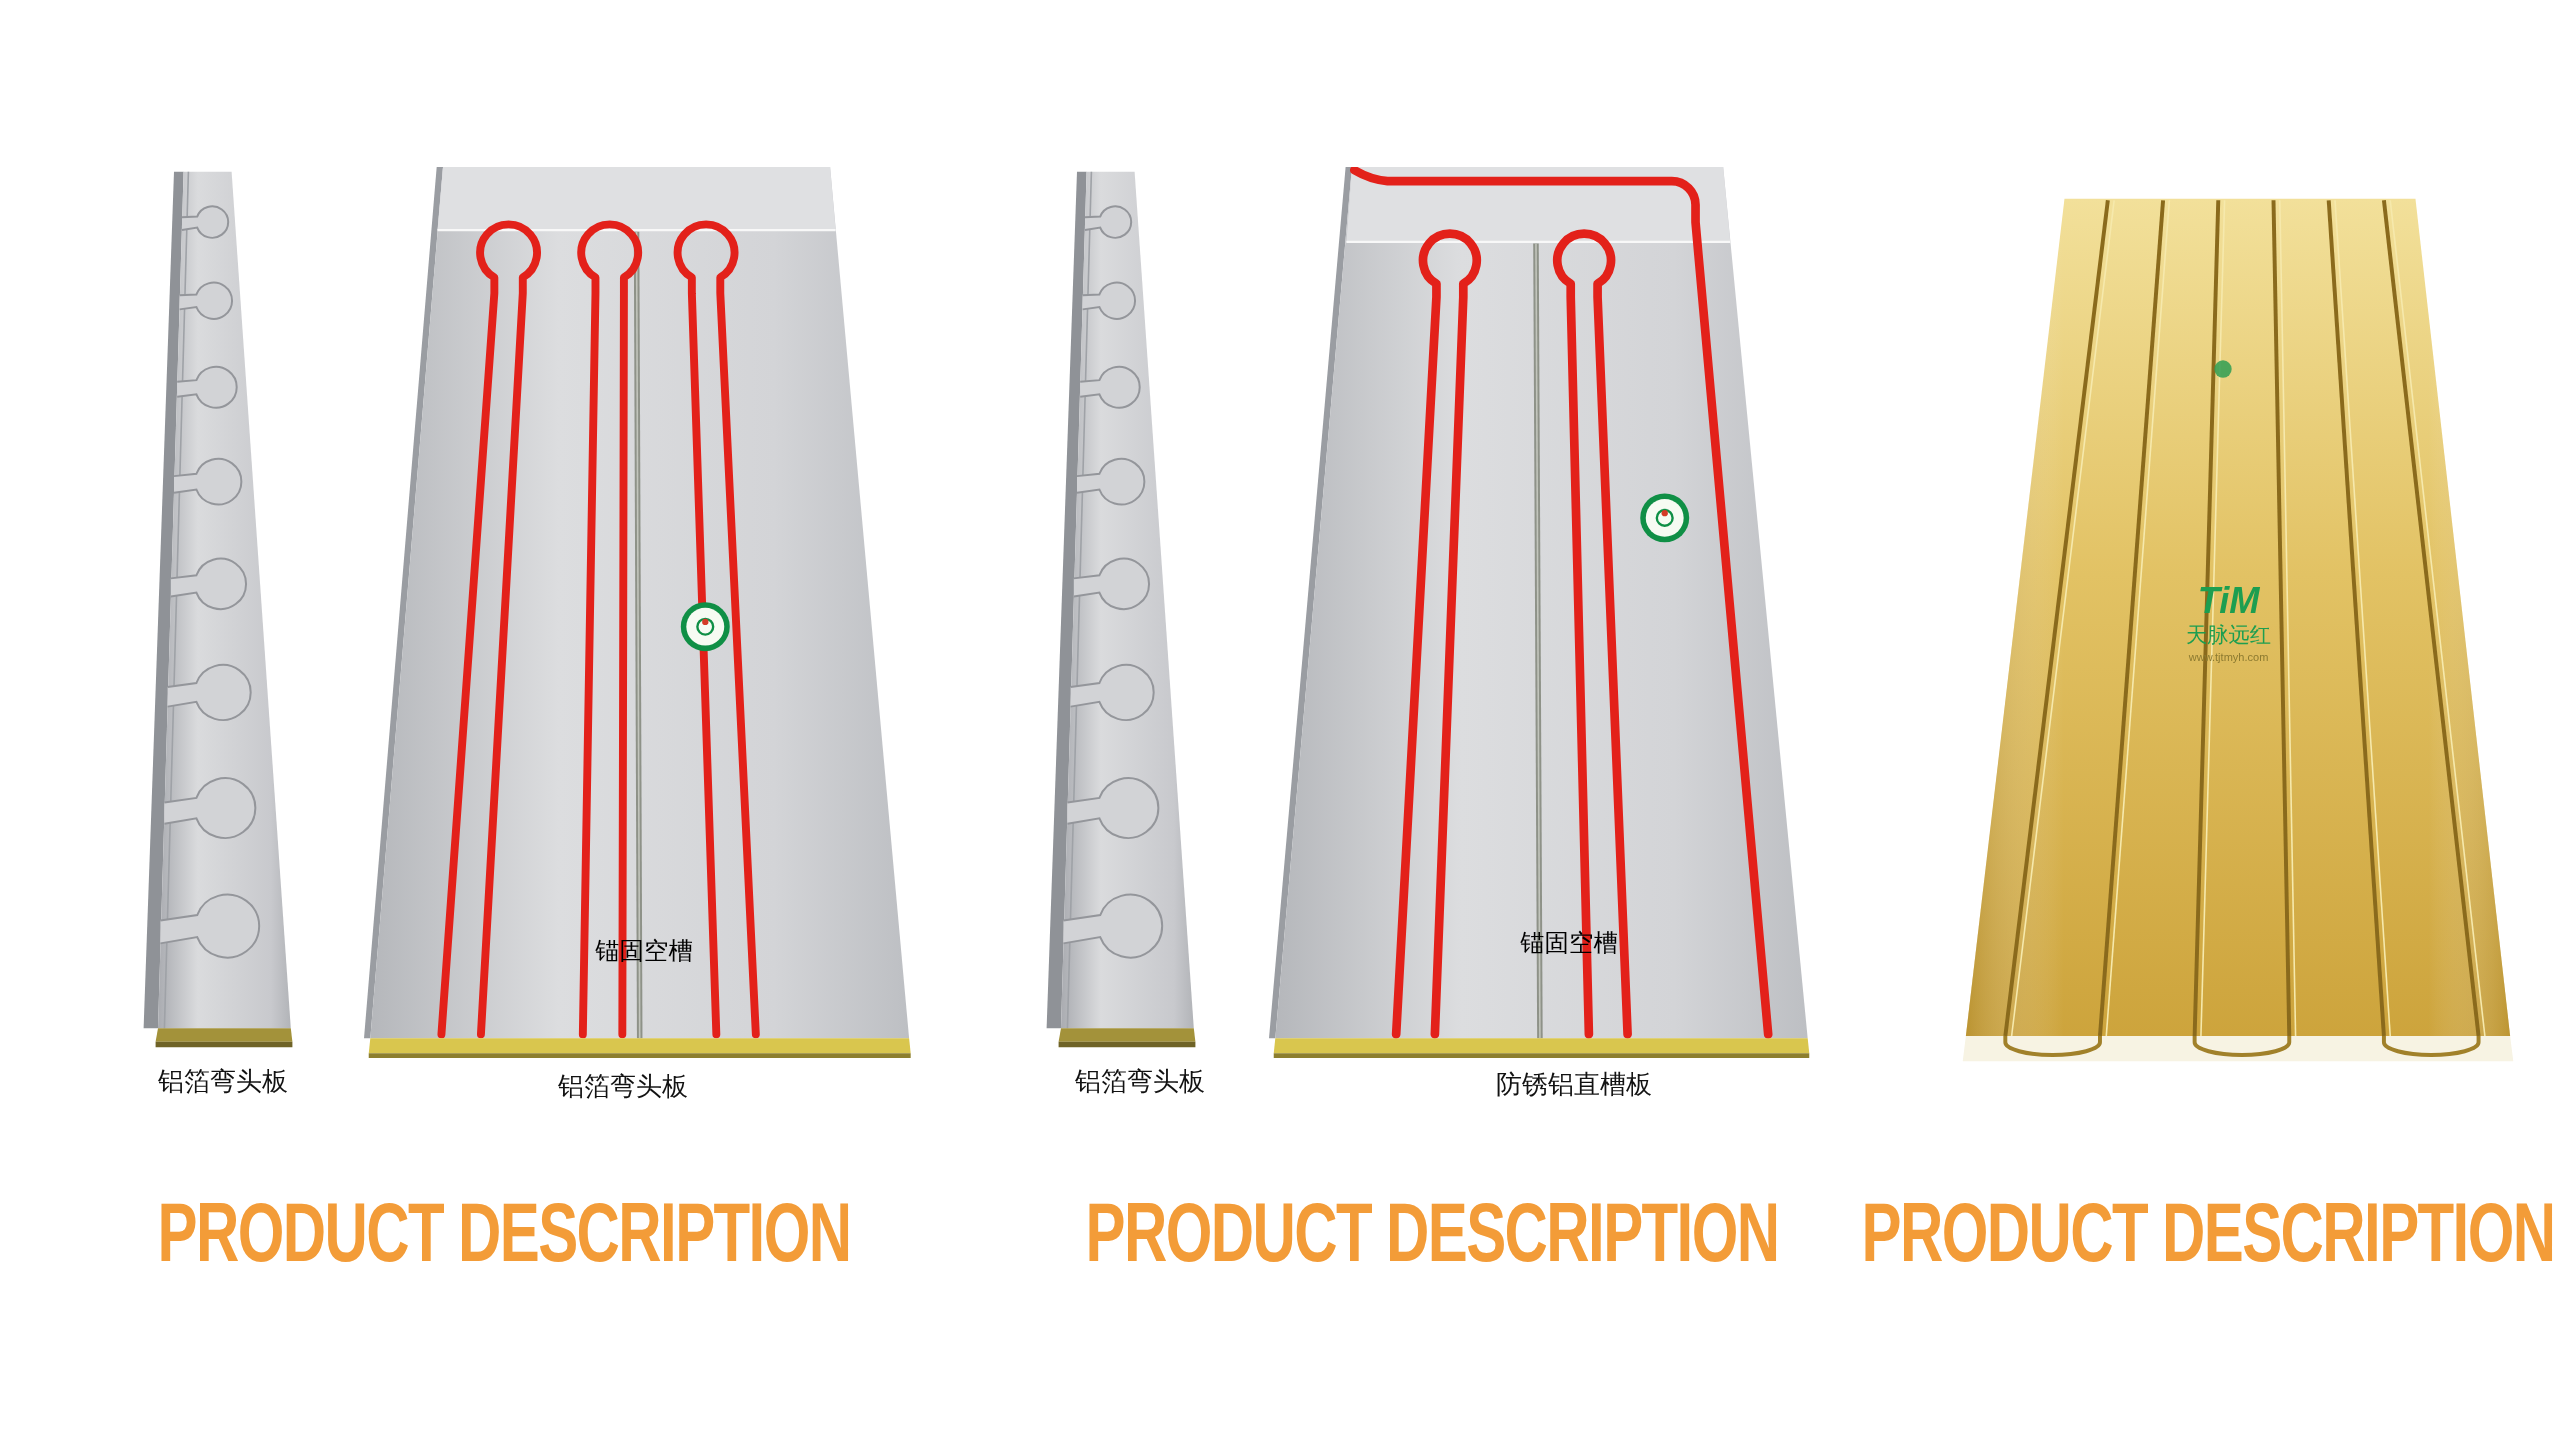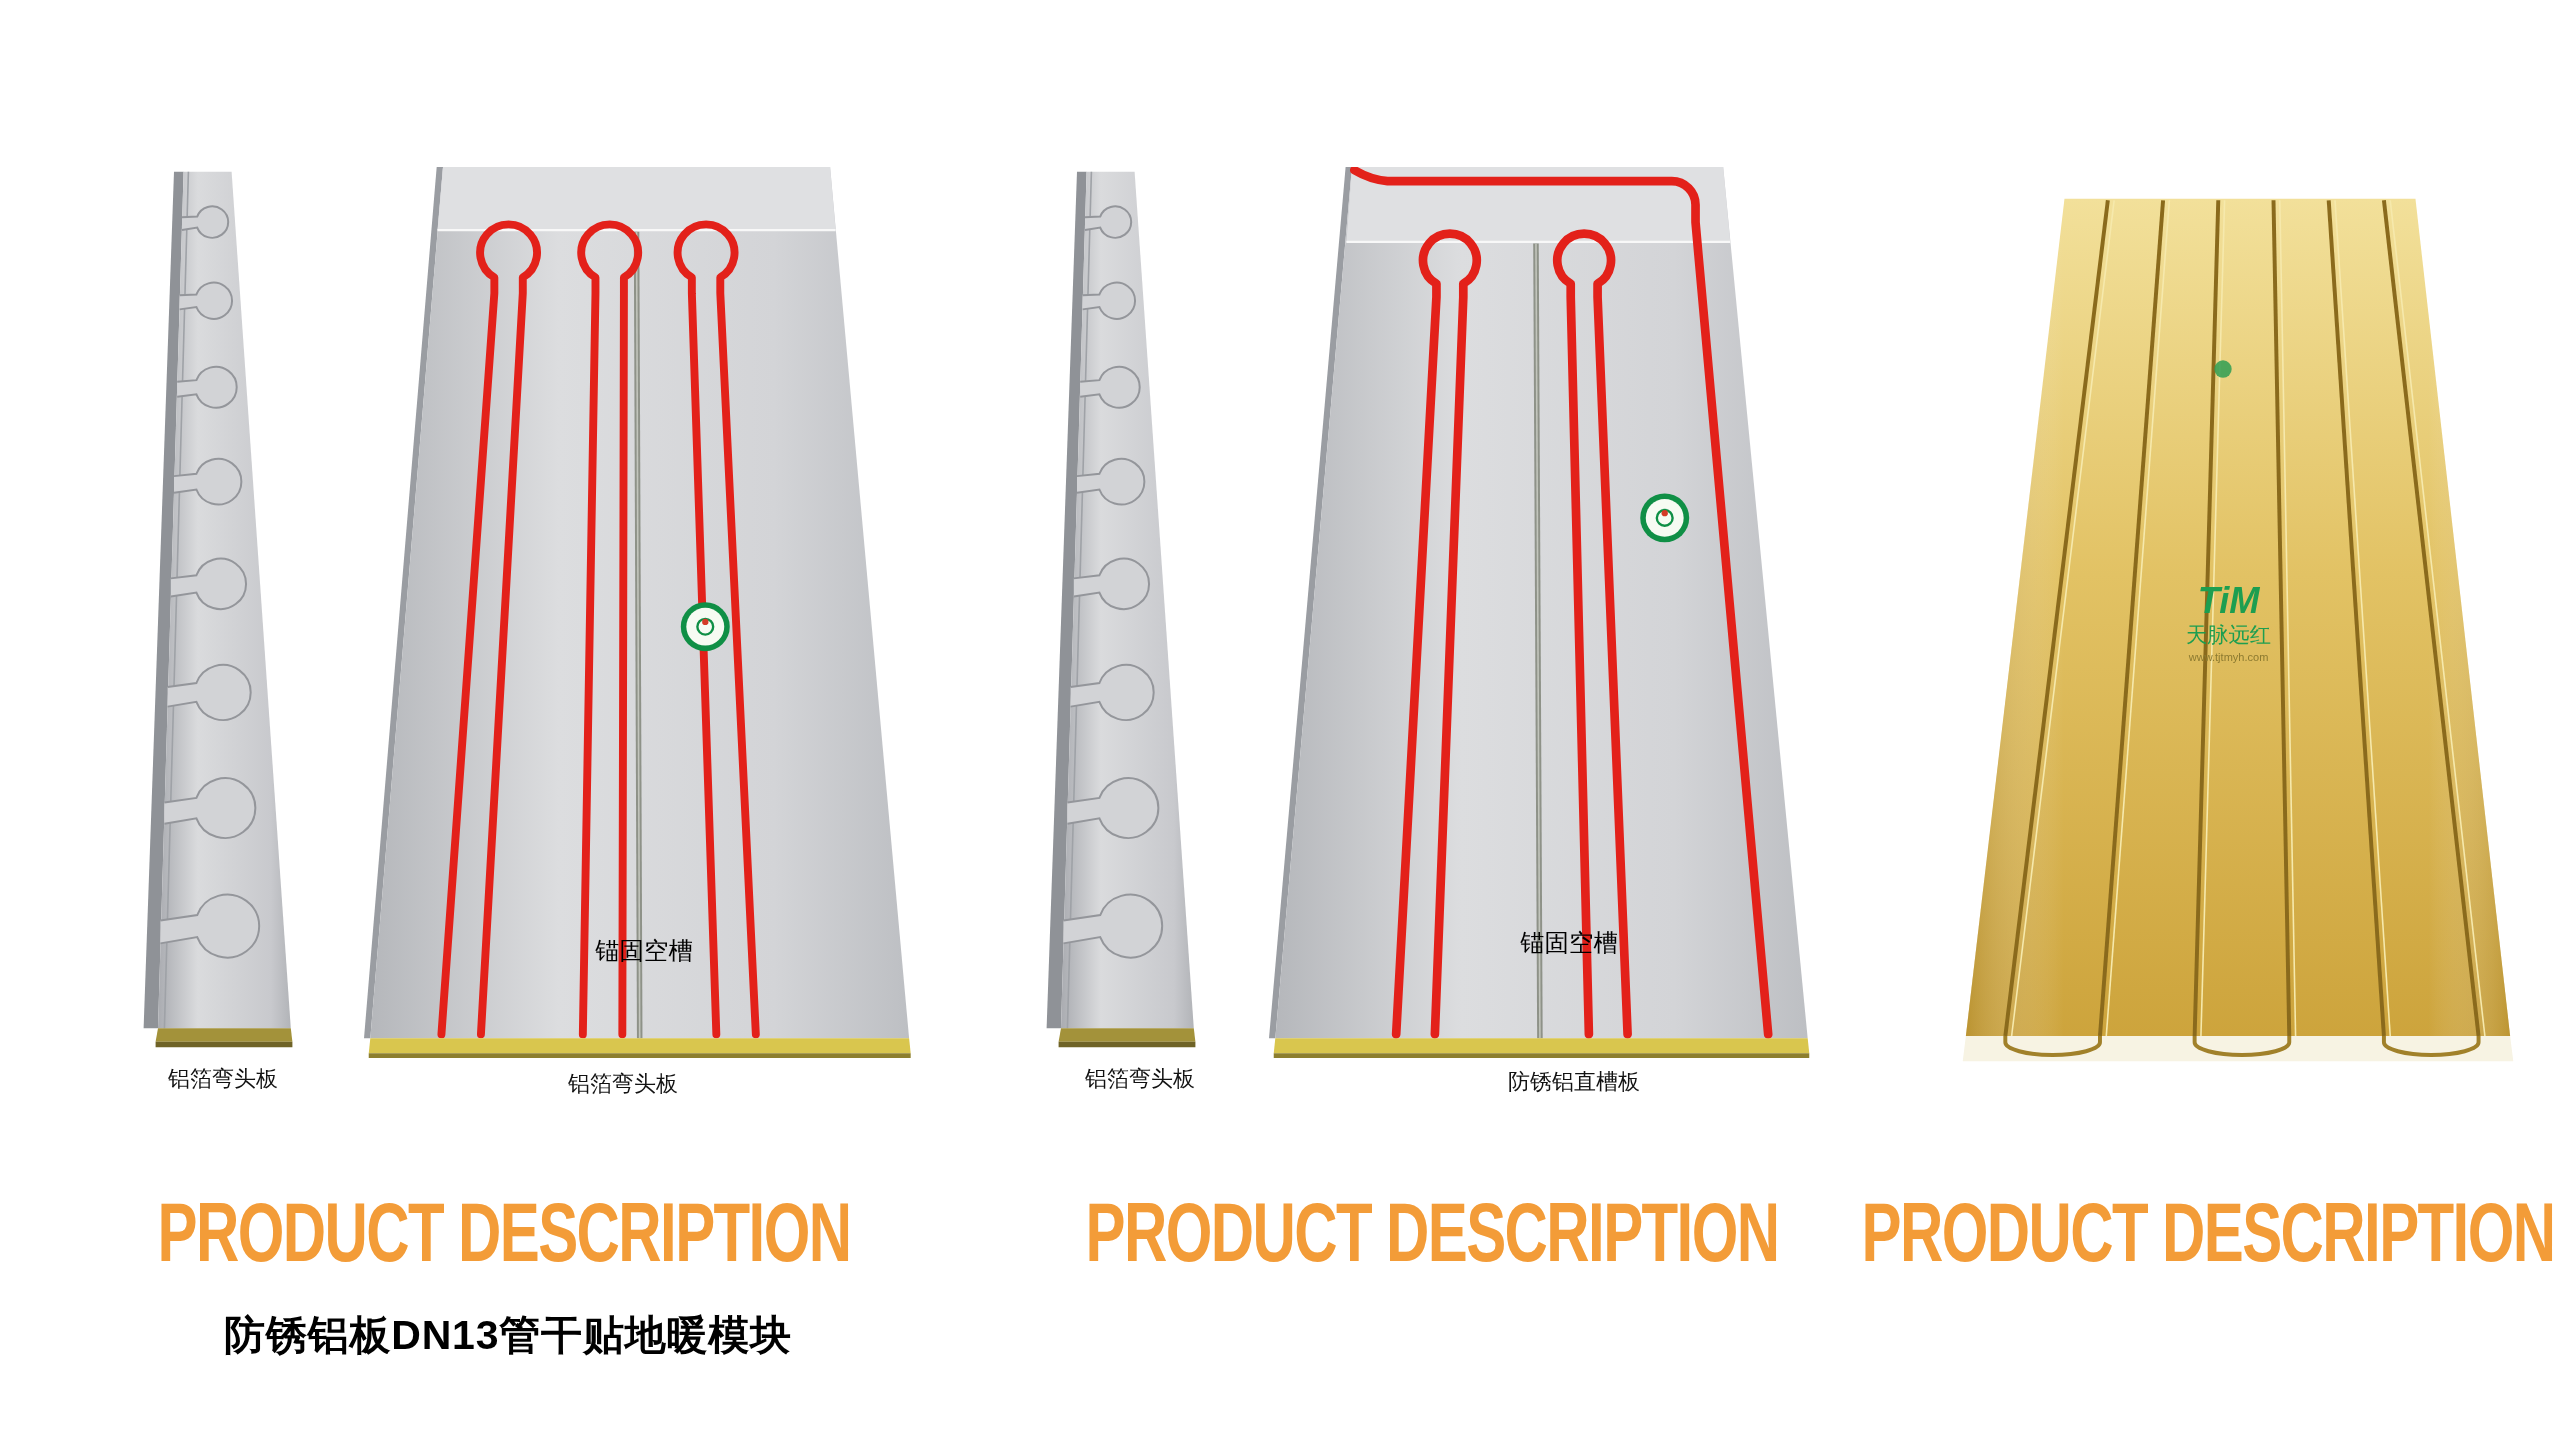--- a/index.html
+++ b/index.html
@@ -3,21 +3,21 @@
 <meta charset="utf-8">
 <style>
   *{box-sizing:border-box;margin:0;padding:0}
   html,body{background:#ffffff}
   body{font-family:"Liberation Sans","DejaVu Sans",sans-serif}
   .canvas{position:relative;width:2576px;height:1450px;background:#fff;overflow:hidden}
   figure.panel{position:absolute;margin:0}
   figure.panel svg{display:block;width:100%;height:100%}
   .pipe{fill:none;stroke:var(--c-pipe,#E3211A);stroke-linecap:round;stroke-linejoin:round}
   .panel-label{position:absolute;transform:translateX(-50%);white-space:nowrap;
-    font-family:"Liberation Serif","DejaVu Serif",serif;font-size:22px;color:#121212}
+    font-family:"Liberation Serif","DejaVu Serif",serif;font-size:26px;color:#121212}
   .annotation{position:absolute;transform:translateX(-50%);white-space:nowrap;
     font-family:"Liberation Serif","DejaVu Serif",serif;font-size:24.4px;color:#000000}
   .heading{position:absolute;transform:translateX(-50%) scaleY(1.38);transform-origin:center top;
     white-space:nowrap;font-size:60px;font-weight:800;letter-spacing:-1.6px;
     color:var(--c-heading,#F39C38)}
   .title{position:absolute;transform:translateX(-50%);white-space:nowrap;
     font-size:41px;font-weight:700;color:#000;letter-spacing:0.8px}
   .title-3{font-size:43px;font-weight:600;letter-spacing:0}
   .title .hl{color:var(--c-highlight,#E3211A)}
 </style>
@@ -83,21 +83,20 @@
       </g>
       <polygon points="8,1105 690,1105 692,1124 6,1124" fill="#d9c64e"></polygon>
       <polygon points="6,1124 692,1124 692,1130 6,1130" fill="#8d7f2e"></polygon>
     </svg>
   </figure>
 
   <div class="annotation" style="left:644px;top:935px">锚固空槽</div>
   <div class="panel-label" style="left:223px;top:1064px">铝箔弯头板</div>
   <div class="panel-label" style="left:623px;top:1069px">铝箔弯头板</div>
   <h2 class="heading" style="left:504px;top:1185px">PRODUCT DESCRIPTION</h2>
-  <div class="title" style="left:508px;top:1308px">防锈铝板DN13管干贴地暖模块</div>
 
   <figure class="panel" style="left:1037px;top:167px;width:164px;height:881px">
     <svg viewBox="0 0 205 1120" preserveAspectRatio="none">
       <defs>
         <linearGradient id="ng2" x1="0" y1="0" x2="1" y2="0">
           <stop offset="0" stop-color="#aaacb1"></stop>
             <stop offset="0.3" stop-color="#dadbdd"></stop>
           <stop offset="0.85" stop-color="#c8c9cd"></stop>
             <stop offset="1" stop-color="#b2b4b8"></stop>
         </linearGradient>

